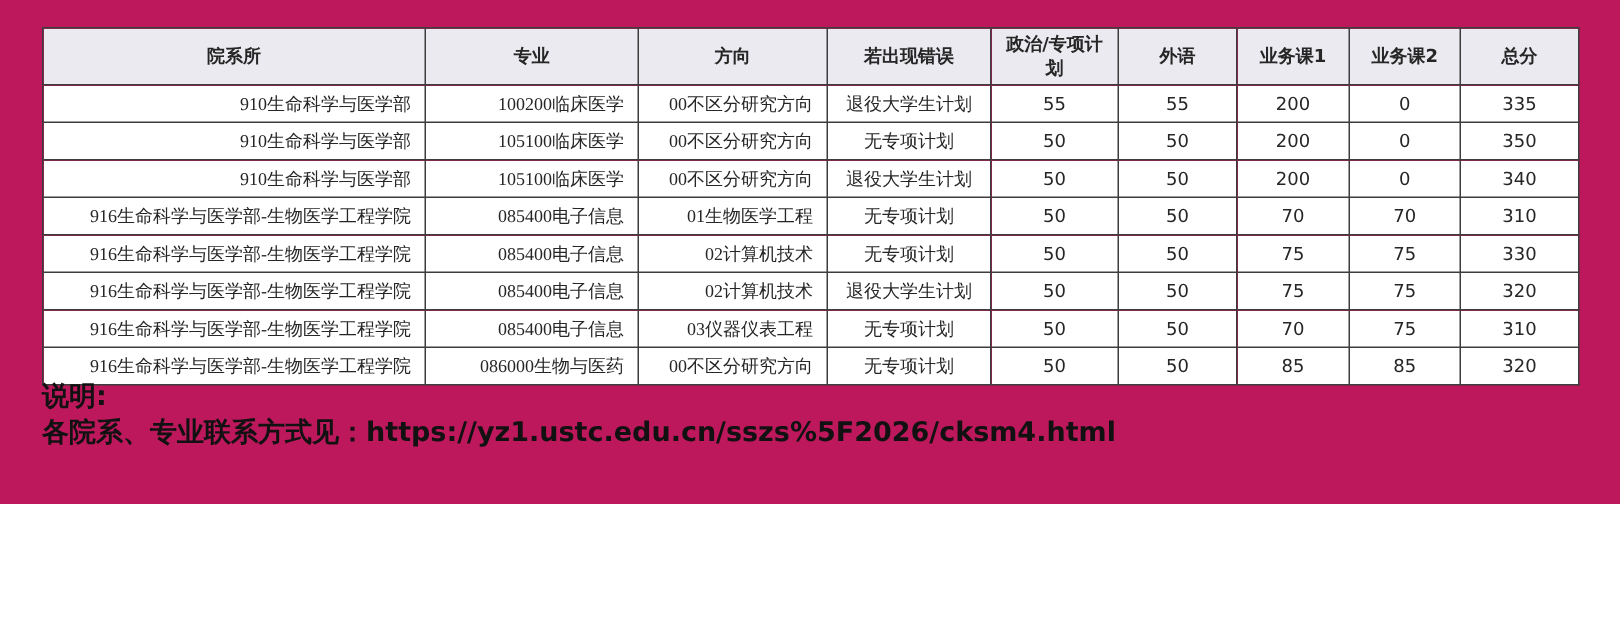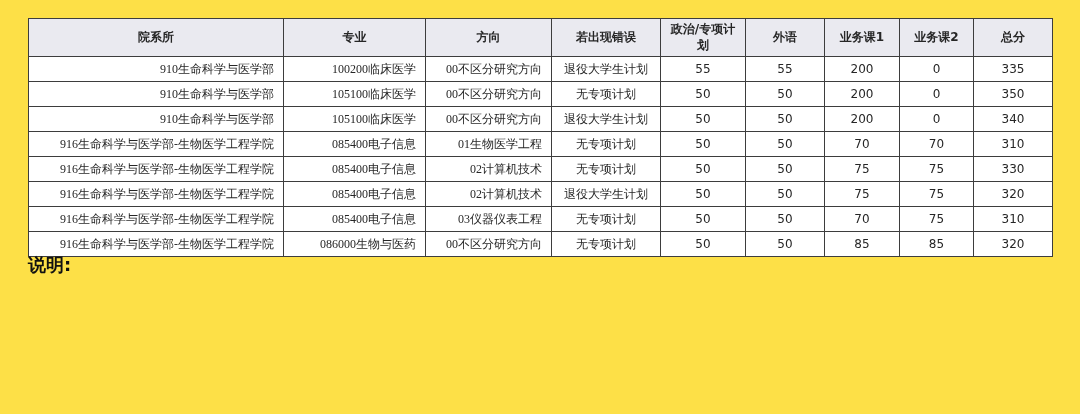--- a/index.html
+++ b/index.html
@@ -4,22 +4,22 @@
 <style>
   html, body {
     margin: 0;
     padding: 0;
     background: #ffffff;
     font-family: "DejaVu Sans", "Liberation Sans", sans-serif;
   }
   .canvas {
     position: relative;
     width: 1080px;
-    height: 414px;
-    background: #fde047;
+    height: 336px;
+    background: #be185d;
     overflow: hidden;
   }
   table.score-table {
     position: absolute;
     left: 28px;
     top: 18px;
     width: 1024px;
     border-collapse: collapse;
     table-layout: fixed;
     font-size: 12px;
@@ -177,15 +177,16 @@
           <td class="center">50</td>
           <td class="center">85</td>
           <td class="center">85</td>
           <td class="center">320</td>
         </tr>
       </tbody>
   </table>
 
   <div class="notes">
     <div class="note-line">说明:</div>
+    <div class="note-line"><span>各院系、专业联系方式见：</span><span class="url-text">https://yz1.ustc.edu.cn/sszs%5F2026/cksm4.html</span></div>
   </div>
 
 </div>
 
 </body></html>

